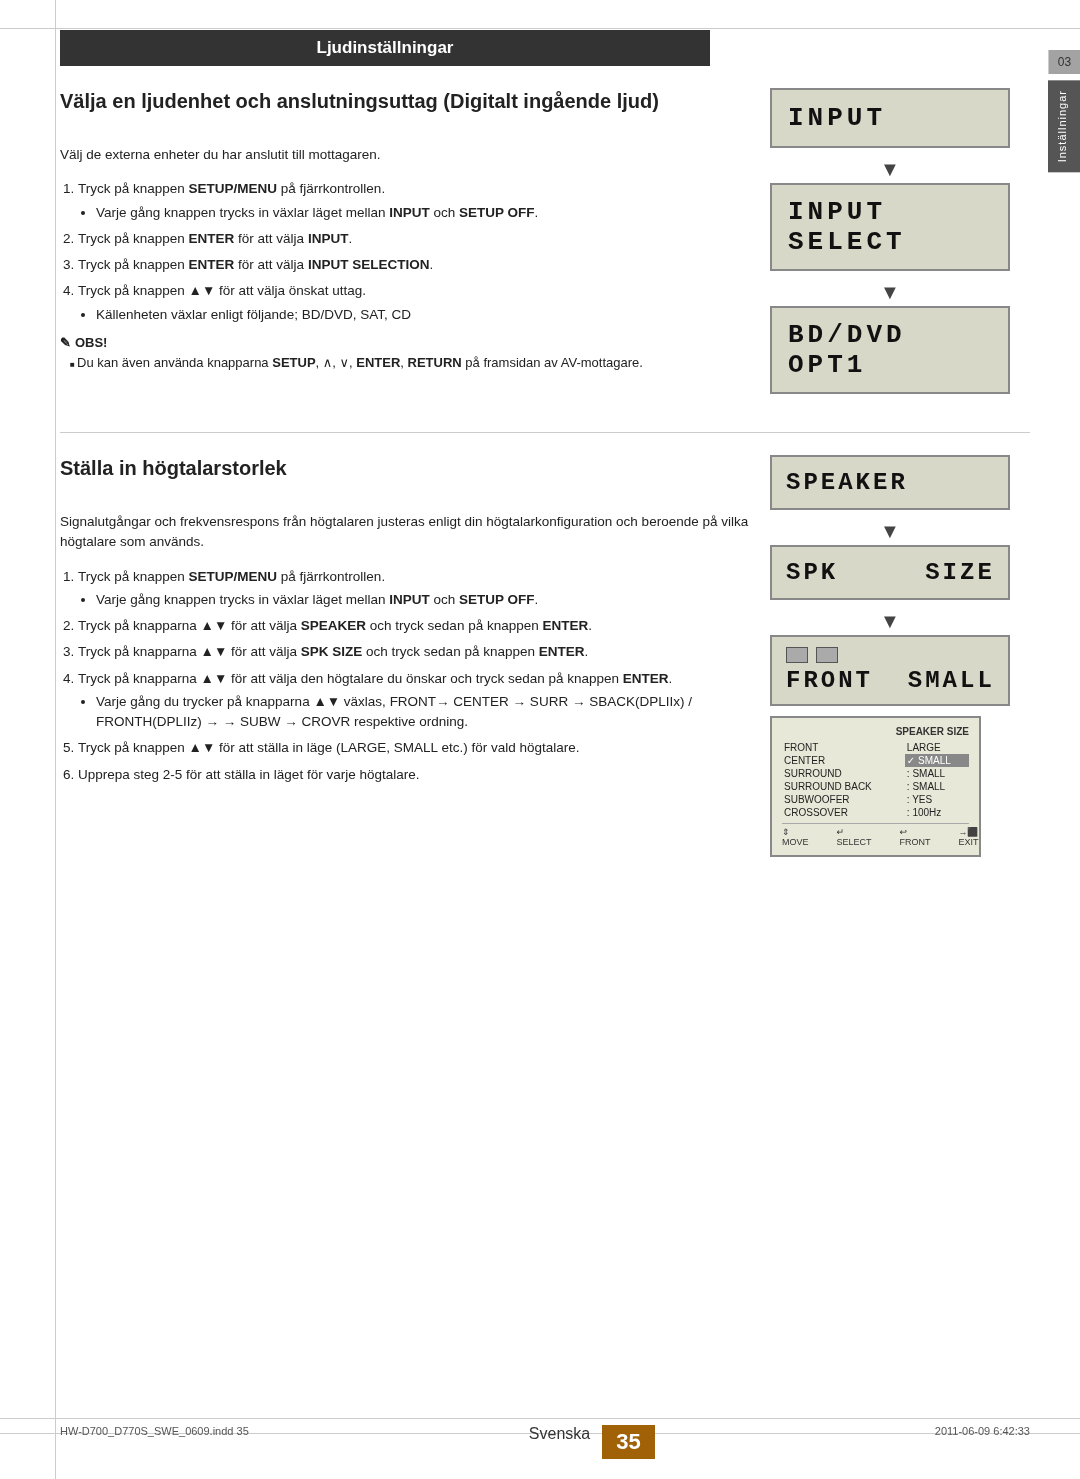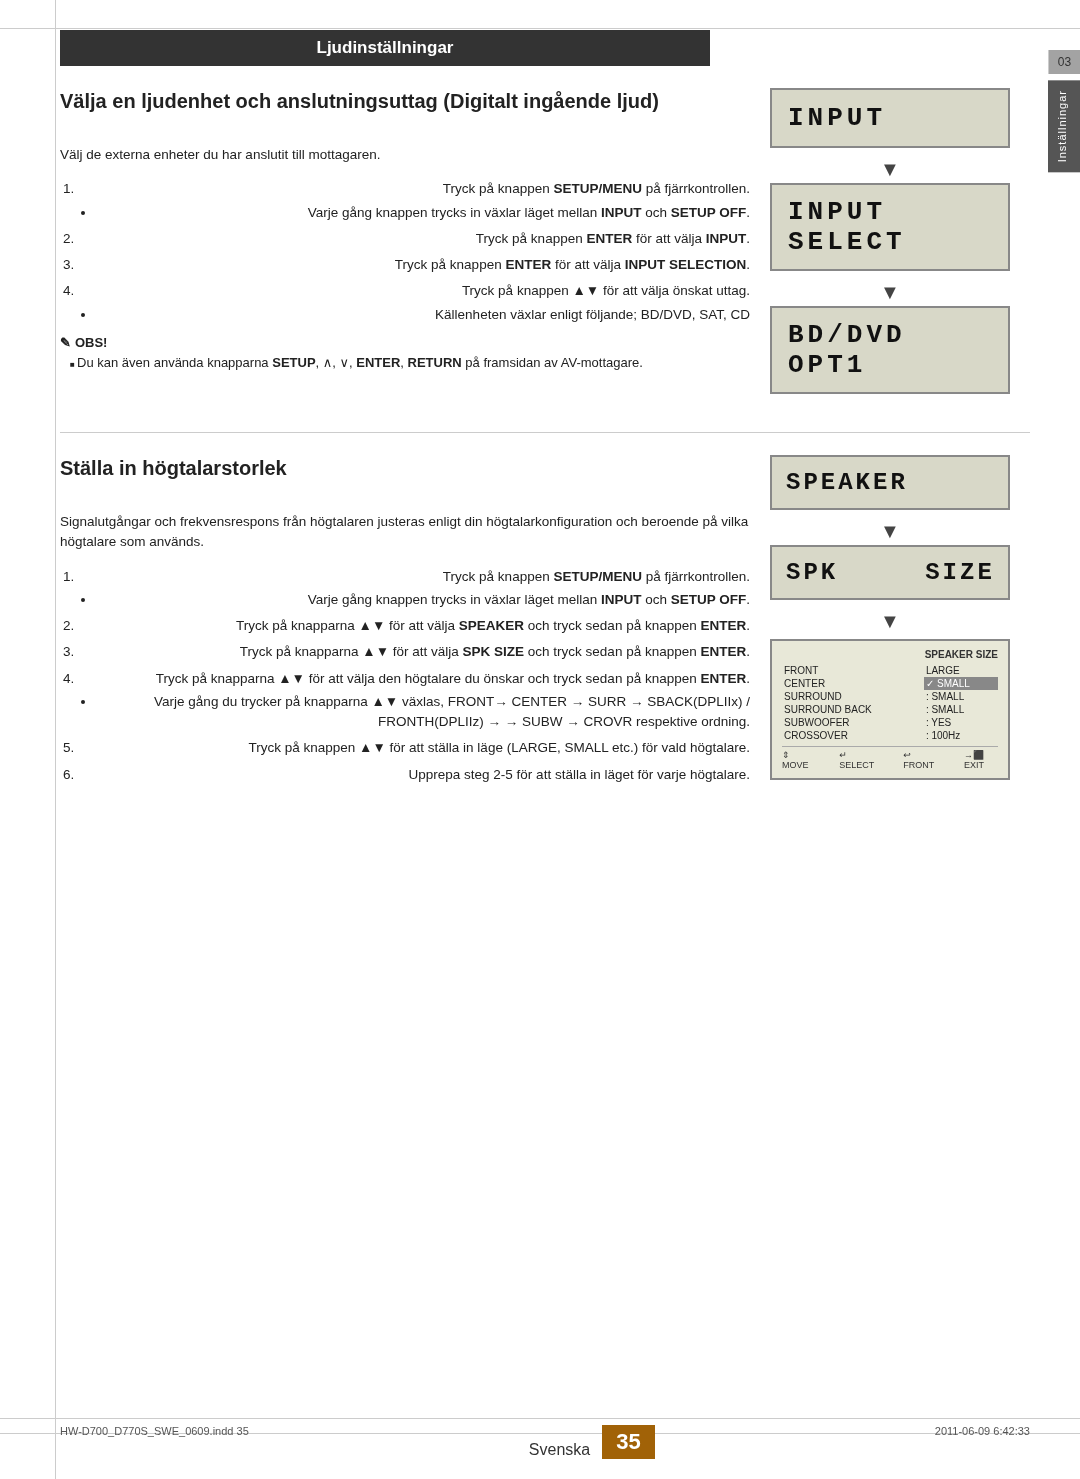--- a/index.html
+++ b/index.html
@@ -90,21 +90,20 @@
 
     
     ol.steps {
       padding-left: 18px;
       margin-bottom: 10px;
     }
     ol.steps li {
       font-size: 13.5px;
       margin-bottom: 6px;
       line-height: 1.5;
-      text-align: right;
     }
     ol.steps li ul {
       list-style: disc;
       padding-left: 18px;
       margin-top: 3px;
     }
     ol.steps li ul li {
       margin-bottom: 2px;
     }
 
@@ -210,21 +209,21 @@
       height: 16px;
       border: 1px solid #555;
       background: #aaa;
       display: inline-block;
     }
 
     
     .speaker-screen {
       border: 2px solid #888;
       background: #e8e8d8;
-      width: 240px;
+      width: 211px;
       padding: 8px 10px;
       font-size: 11px;
       margin-top: 6px;
     }
     .speaker-screen-title {
       text-align: right;
       font-weight: bold;
       font-size: 10px;
       margin-bottom: 4px;
       color: #333;
@@ -385,20 +384,27 @@
         <li>Tryck på knappen ▲▼ för att ställa in läge (LARGE, SMALL etc.) för vald högtalare.</li>
         <li>Upprepa steg 2-5 för att ställa in läget för varje högtalare.</li>
       </ol>
     </div>
 
     <div class="col-right">
       <div class="lcd-box-small">SPEAKER</div>
       <div class="lcd-arrow">▼</div>
       <div class="lcd-box-small">SPK&nbsp;&nbsp;&nbsp;&nbsp;&nbsp;SIZE</div>
       <div class="lcd-arrow">▼</div>
+      <div class="lcd-box-front">
+        <div class="lcd-icons-row">
+          <span class="lcd-icon-box"></span>
+          <span class="lcd-icon-box"></span>
+        </div>
+        <div>FRONT&nbsp;&nbsp;SMALL</div>
+      </div>
 
       <div class="speaker-screen">
         <div class="speaker-screen-title">SPEAKER SIZE</div>
         <table>
           <tbody>
             <tr>
               <td>FRONT</td>
               <td>LARGE</td>
             </tr>
             <tr>
@@ -428,19 +434,19 @@
           <span>↵ SELECT</span>
           <span>↩ FRONT</span>
           <span>→⬛ EXIT</span>
         </div>
       </div>
     </div>
   </div>
 
   <div class="page-footer">
     <span>HW-D700_D770S_SWE_0609.indd  35</span>
-    <div style="display:flex; align-items:flex-end; gap:12px;">
+    <div style="display:flex; align-items:flex-start; gap:12px;">
       <span class="page-number-label">Svenska</span>
       <span class="page-number-badge">35</span>
     </div>
     <span>2011-06-09   6:42:33</span>
   </div>
 </div>
 
 </body></html>

